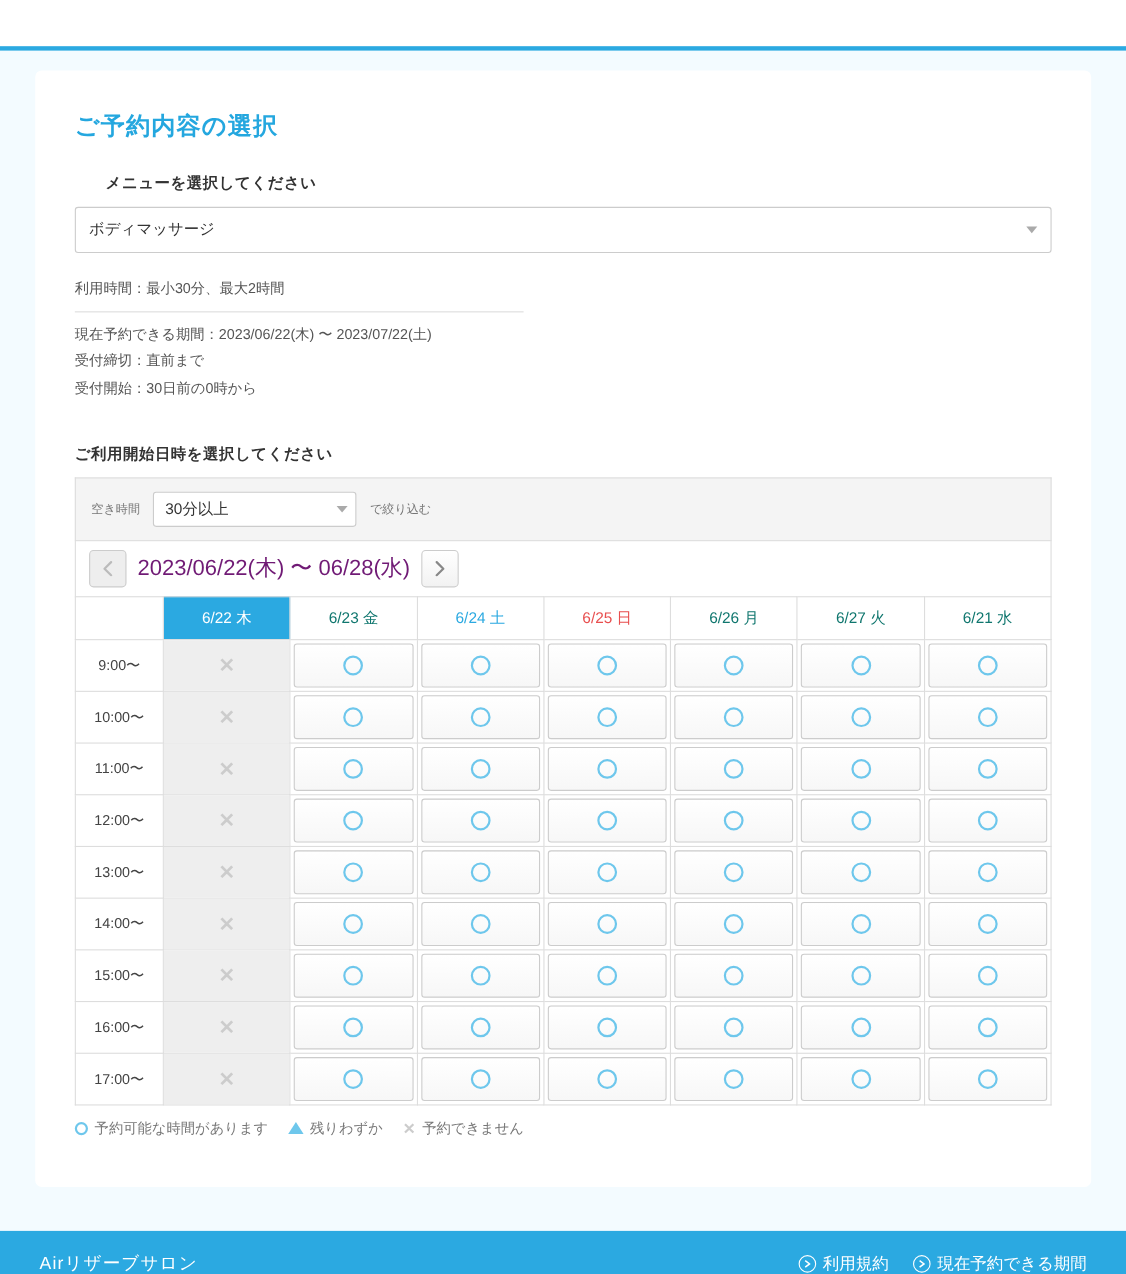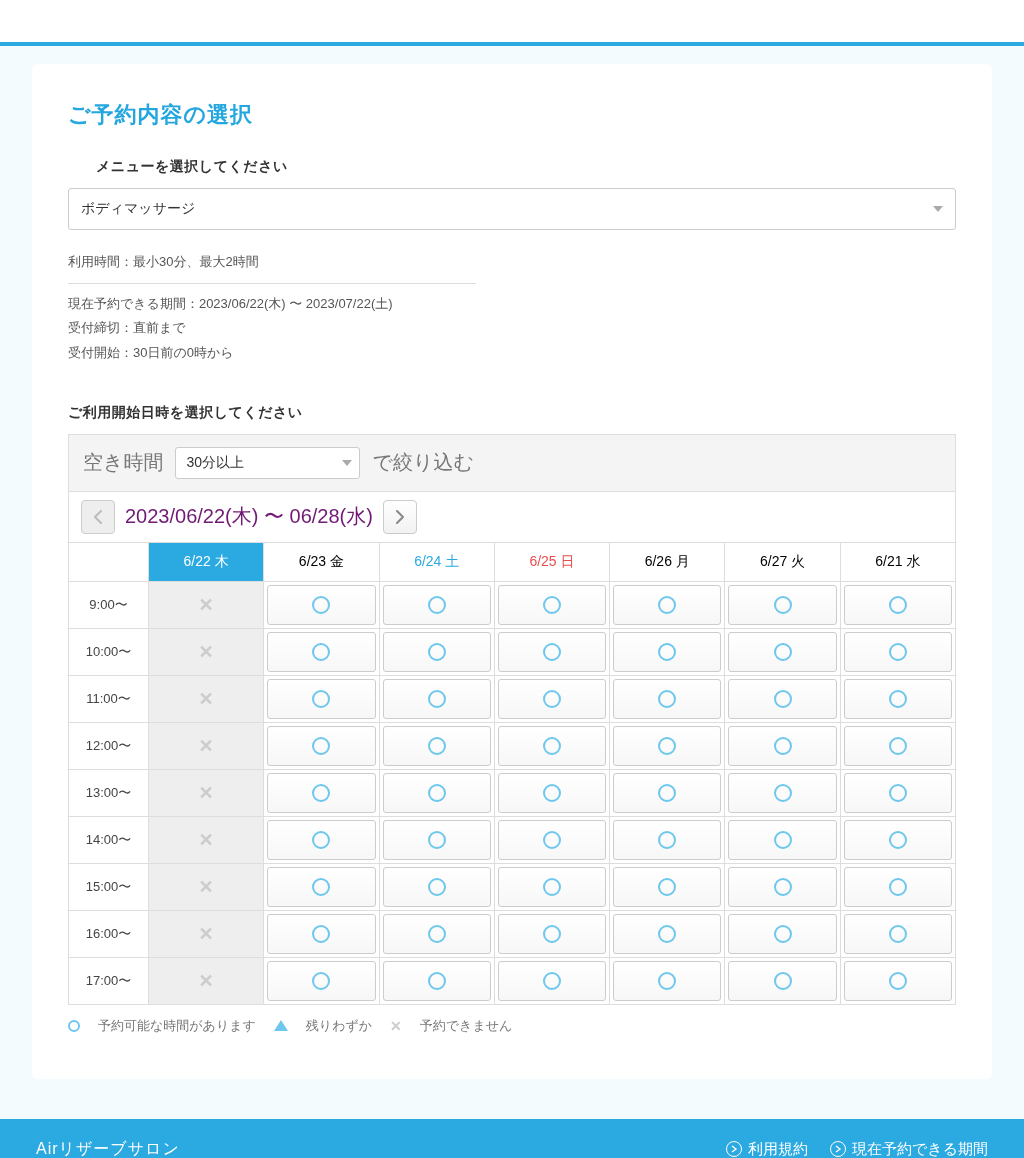--- a/index.html
+++ b/index.html
@@ -36,21 +36,21 @@
 
   .info-list { margin-top: 6px; padding-top: 10px; font-size: 13px; color: #555; line-height: 1.9; }
   .info-list .top { border-bottom: 1px solid #ddd; padding-bottom: 8px; margin-bottom: 8px; width: 46%; min-width: 300px; }
 
   .subhead { font-size: 14px; font-weight: 600; color: #333; margin: 38px 0 12px; letter-spacing: .5px; }
 
   .filter-row {
     background: #f4f4f4; border: 1px solid #ddd; border-bottom: none;
     padding: 12px 14px; display: flex; align-items: center; gap: 12px;
   }
-  .filter-label { color:#777; font-size: 20px; }
+  .filter-label { color:#777; font-size: 11px; }
   .filter-select {
     display: inline-flex; align-items: center; justify-content: space-between;
     width: 185px; border: 1px solid #ccc; border-radius: 3px; background: #fff;
     padding: 6px 6px 6px 10px; cursor: pointer;
   }
 
   .dates-row {
     display:flex; align-items:center; gap: 10px;
     background: #fff; border: 1px solid #ddd; border-bottom:none; padding: 8px 12px;
   }
@@ -58,42 +58,42 @@
     width: 34px; height: 34px; border: 1px solid #ccc; border-radius: 4px;
     background: linear-gradient(#fff,#f2f2f2); display:flex;align-items:center;justify-content:center;
     cursor: pointer;
   }
   .nav-btn.disabled { background:#eee; cursor:not-allowed; }
   .nav-btn svg { display:block; }
   .date-range { color:#701a75; font-size:20px; }
 
   table.cal { width:100%; border-collapse:collapse; table-layout: fixed; }
   table.cal th, table.cal td { border:1px solid #ddd; text-align:center; }
-  table.cal th { background:#fff; padding:10px 0; font-weight:500; color:#000000; }
+  table.cal th { background:#fff; padding:10px 0; font-weight:500; color:#0f766e; }
   table.cal th.today { background:#2ba9e1; color:#fff; }
   table.cal th.sat { color:#2ba9e1; }
   table.cal th.sun { color:#e84f4f; }
   table.cal td.time { background:#fff; color:#444; font-size:13px; }
   table.cal col.timecol { width:80px; }
 
   .slot {
     height:46px; display:flex; align-items:center; justify-content:center;
     position:relative;
   }
   .slot.btn {
     margin:3px; border:1px solid #ccc; border-radius:3px;
     background: linear-gradient(#ffffff,#f7f7f7);
     height:40px; cursor:pointer;
   }
   .slot.disabled { background:#eee; }
   .icon-circle { width:18px; height:18px; border:2.5px solid #6ec7ec; border-radius:50%; }
   .icon-x { color:#ccc; font-size:18px; font-weight:600; }
 
   .legend { margin-top: 12px; font-size:13px; color:#777; display:flex; gap:18px; align-items:center; }
-  .legend .lg { display:inline-flex; align-items:center; gap:18px; }
+  .legend .lg { display:inline-flex; align-items:center; gap:6px; }
   .legend .sm-circle { width:12px; height:12px; border:2px solid #6ec7ec; border-radius:50%; }
   .legend .sm-tri { width:0;height:0;border-left:7px solid transparent;border-right:7px solid transparent;border-bottom:11px solid #6ec7ec; }
   .legend .sm-x { color:#ccc; font-weight:600; font-size:14px; }
 
   .footer { background:#2ba9e1; color:#fff; padding: 20px 36px; display:flex; align-items:center; justify-content:space-between; }
   .footer-links { display:flex; gap:22px; align-items:center; }
   .footer-link { display:inline-flex; align-items:center; gap:6px; color:#fff; text-decoration:none; font-size:15px; cursor:pointer;}
   .footer-icon { width:16px;height:16px;border:1.5px solid #fff;border-radius:50%;display:inline-flex;align-items:center;justify-content:center; }
   .footer-icon svg { display:block; }
   .brand { font-size:16px; letter-spacing:1px; }

